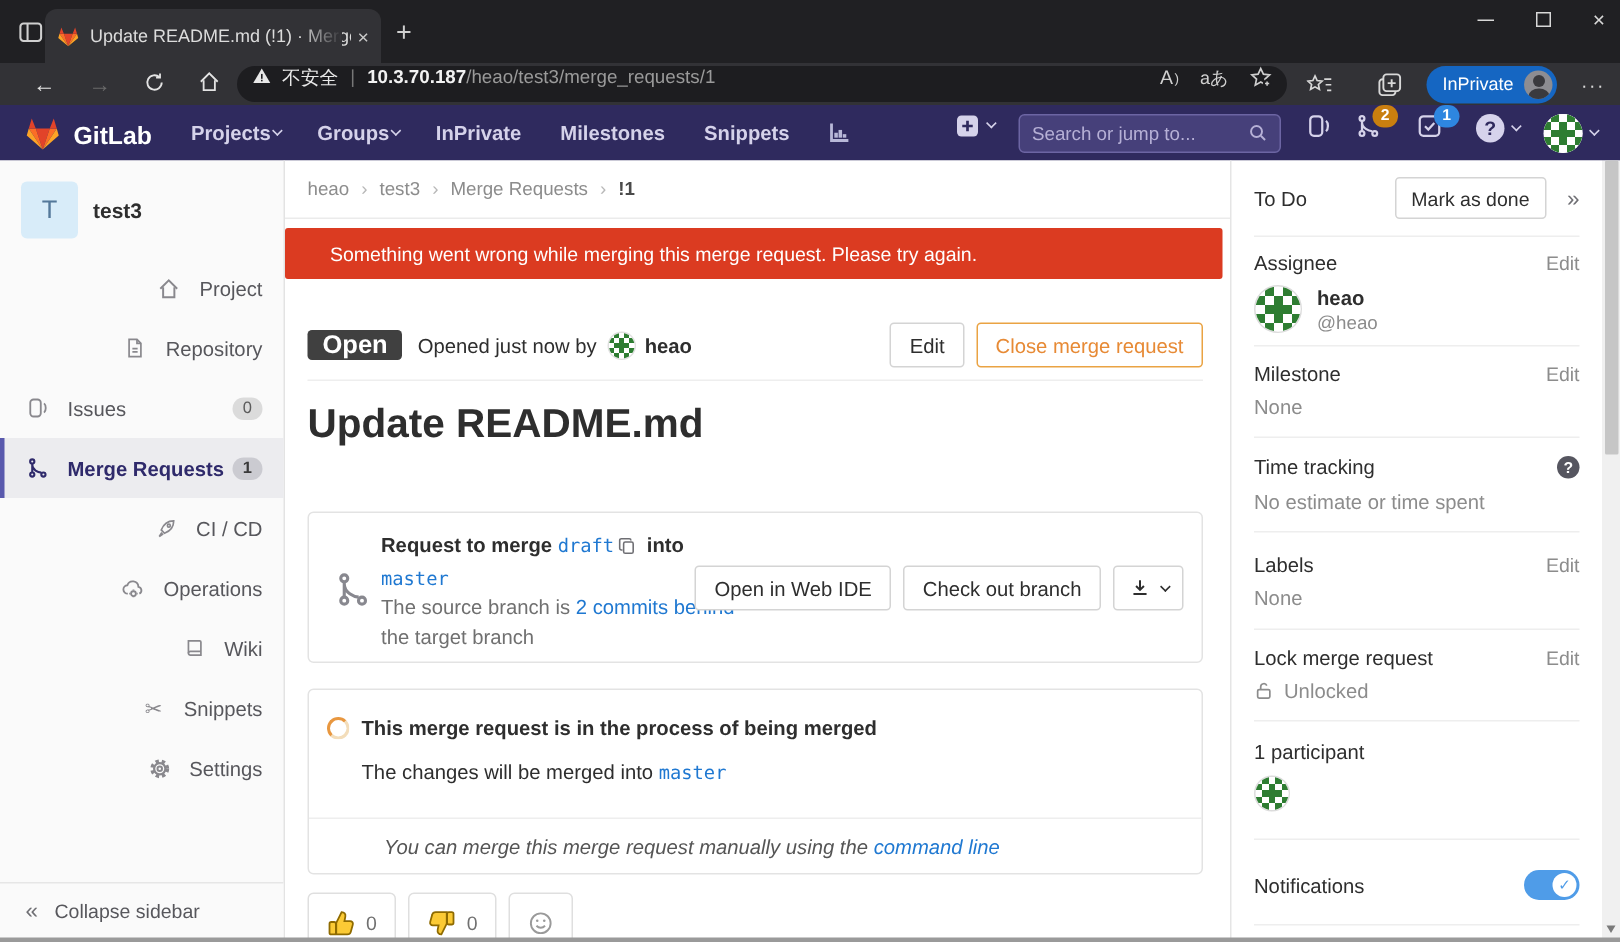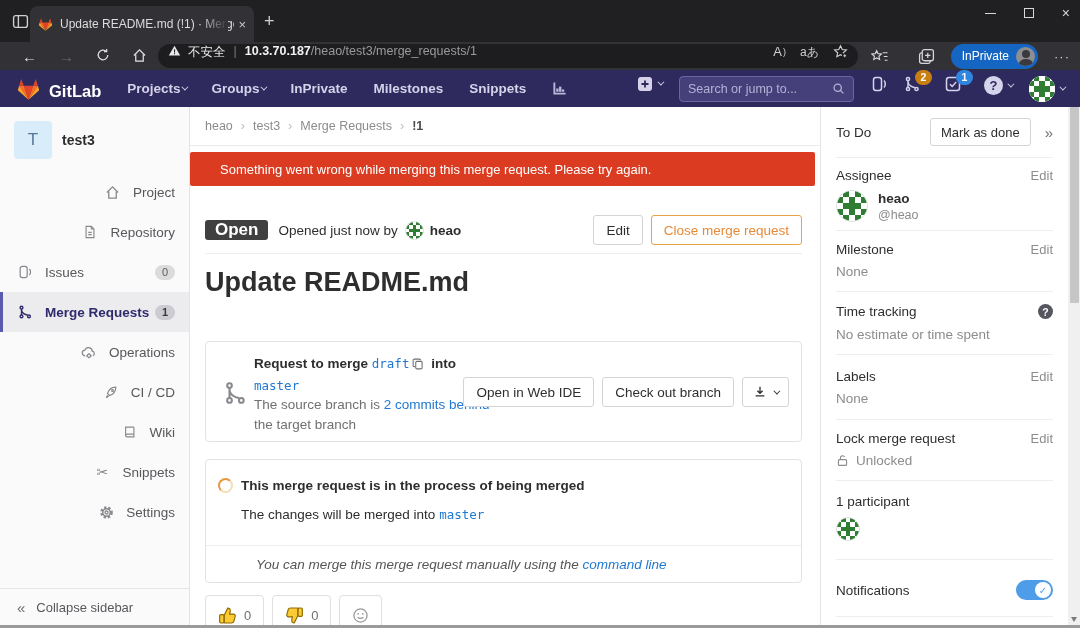--- a/index.html
+++ b/index.html
@@ -342,37 +342,37 @@
             <circle cx="4" cy="13" r="1.6"></circle>
             <circle cx="12.5" cy="13" r="1.6"></circle>
             <path d="M4 4.6v6.8M4 5.5c0 4 4.5 5.8 6.9 6"></path>
           </svg>
         </span>
       <span>Merge Requests</span>
       <span class="sb-badge">1</span>
     </div>
     <div class="sb-item">
       <span class="sb-ico">
+          <svg width="14" height="14" viewBox="0 0 16 16" fill="none" stroke="currentColor" stroke-width="1.3">
+            <path d="M13.5 2.5c-4.5 0-8 3-9.5 7l2.5 2.5c4-1.5 7-5 7-9.5z"></path>
+            <circle cx="9.8" cy="6.2" r="1.1"></circle>
+            <path d="M4.5 11.5l-2 3 3-2"></path>
+          </svg>
+        </span>
+      <span>CI / CD</span>
+    </div>
+    <div class="sb-item">
+      <span class="sb-ico">
           <svg width="15" height="15" viewBox="0 0 16 16" fill="none" stroke="currentColor" stroke-width="1.3">
             <path d="M4.5 11.5a3 3 0 0 1-.3-6A4 4 0 0 1 12 6.6a2.6 2.6 0 0 1 .7 4.9"></path>
             <circle cx="8.5" cy="11.5" r="1.7"></circle>
             <path d="M8.5 9.3v-.8M8.5 14v-.8M6.3 11.5h-.8M11.5 11.5h-.8"></path>
           </svg>
         </span>
       <span>Operations</span>
-    </div>
-    <div class="sb-item">
-      <span class="sb-ico">
-          <svg width="14" height="14" viewBox="0 0 16 16" fill="none" stroke="currentColor" stroke-width="1.3">
-            <path d="M13.5 2.5c-4.5 0-8 3-9.5 7l2.5 2.5c4-1.5 7-5 7-9.5z"></path>
-            <circle cx="9.8" cy="6.2" r="1.1"></circle>
-            <path d="M4.5 11.5l-2 3 3-2"></path>
-          </svg>
-        </span>
-      <span>CI / CD</span>
     </div>
     <div class="sb-item">
       <span class="sb-ico">
           <svg width="14" height="14" viewBox="0 0 16 16" fill="none" stroke="currentColor" stroke-width="1.3">
             <path d="M3 2.5h8.5a1 1 0 0 1 1 1v10H4.5A1.5 1.5 0 0 1 3 12z"></path>
             <path d="M3 12a1.5 1.5 0 0 1 1.5-1.5h8"></path>
           </svg>
         </span>
       <span>Wiki</span>
     </div>

